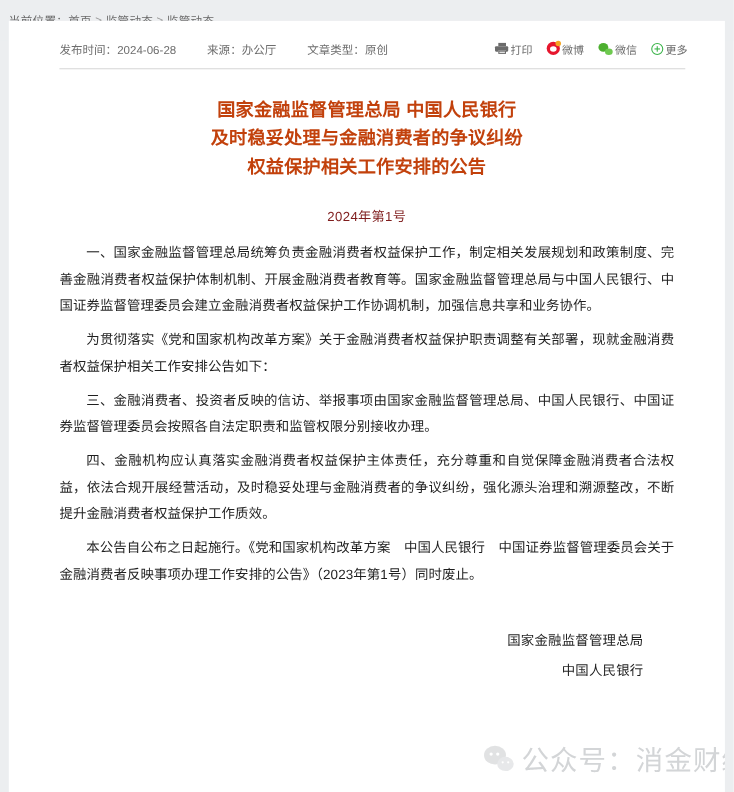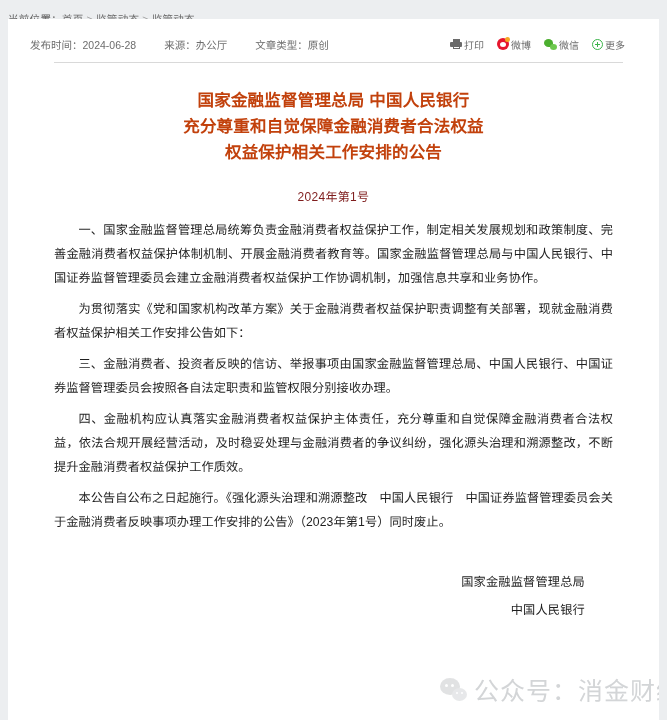--- a/index.html
+++ b/index.html
@@ -42,21 +42,21 @@
     background: #ffffff;
     box-sizing: border-box;
     overflow: hidden;
   }
 
   
   .meta-row {
     display: flex;
     align-items: center;
     height: 36px;
-    padding: 0 8px 0 22px;
+    padding: 0 8px 0 46px;
     box-sizing: border-box;
     margin-top: 7px;
   }
   .meta-left {
     display: flex;
     align-items: center;
     font-size: 10.5px;
     color: #6d6d6d;
   }
   .meta-left > span { margin-right: 28px; white-space: nowrap; }
@@ -321,32 +321,32 @@
         <span class="lbl">更多</span>
       </div>
 
     </div>
   </div>
 
   <div class="meta-divider"></div>
 
   <div class="doc-title">
     <div>国家金融监督管理总局 中国人民银行</div>
-    <div>充分尊重和自觉保障金融消费者合法权益</div>
+    <div>及时稳妥处理与金融消费者的争议纠纷</div>
     <div>权益保护相关工作安排的公告</div>
   </div>
 
   <div class="doc-number">2024年第1号</div>
 
   <div class="doc-body">
     <p>一、国家金融监督管理总局统筹负责金融消费者权益保护工作，制定相关发展规划和政策制度、完善金融消费者权益保护体制机制、开展金融消费者教育等。国家金融监督管理总局与中国人民银行、中国证券监督管理委员会建立金融消费者权益保护工作协调机制，加强信息共享和业务协作。</p>
     <p>为贯彻落实《党和国家机构改革方案》关于金融消费者权益保护职责调整有关部署，现就金融消费者权益保护相关工作安排公告如下：</p>
     <p>三、金融消费者、投资者反映的信访、举报事项由国家金融监督管理总局、中国人民银行、中国证券监督管理委员会按照各自法定职责和监管权限分别接收办理。</p>
     <p>四、金融机构应认真落实金融消费者权益保护主体责任，充分尊重和自觉保障金融消费者合法权益，依法合规开展经营活动，及时稳妥处理与金融消费者的争议纠纷，强化源头治理和溯源整改，不断提升金融消费者权益保护工作质效。</p>
-    <p>本公告自公布之日起施行。《强化源头治理和溯源整改　中国人民银行　中国证券监督管理委员会关于金融消费者反映事项办理工作安排的公告》（2023年第1号）同时废止。</p>
+    <p>本公告自公布之日起施行。《党和国家机构改革方案　中国人民银行　中国证券监督管理委员会关于金融消费者反映事项办理工作安排的公告》（2023年第1号）同时废止。</p>
 
     <div class="signature">
       <div>国家金融监督管理总局</div>
       <div>中国人民银行</div>
 
     </div>
   </div>
 
   <div class="watermark">
     <span class="wm-icon">

